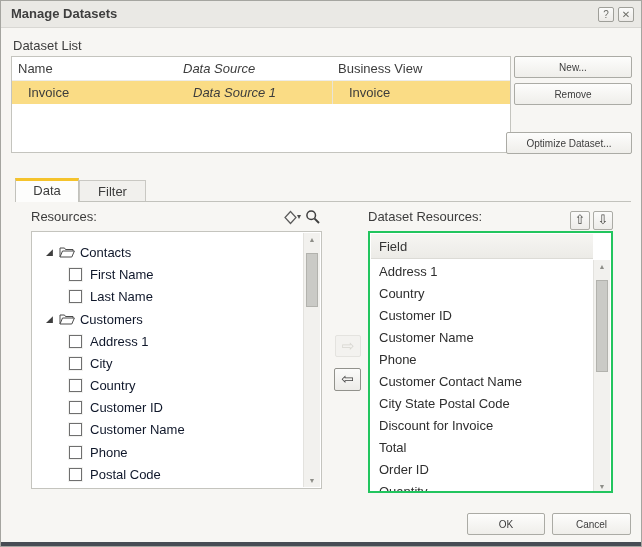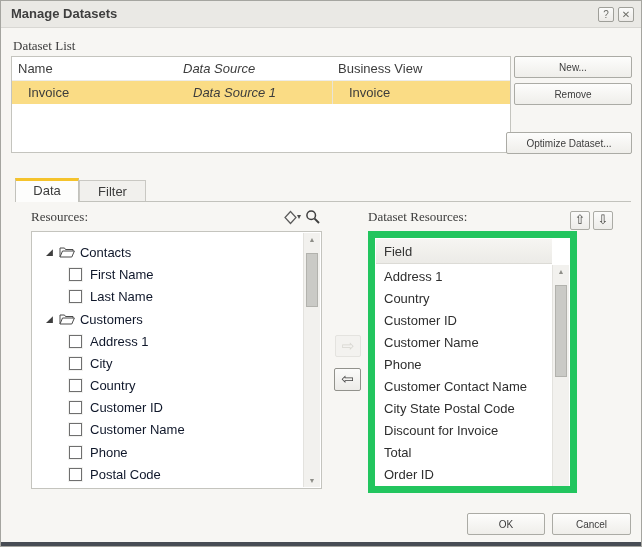--- a/index.html
+++ b/index.html
@@ -9,21 +9,21 @@
     background:#F7F6F3;border:1px solid #A5A5A0;overflow:hidden;
   }
   
   .titlebar{position:absolute;top:0;left:0;right:0;height:26px;background:#EAE9E5;border-bottom:1px solid #D8D7D3;}
   .title{position:absolute;left:10px;top:5px;font-weight:bold;color:#3e3e3e;}
   .tb-btn{position:absolute;top:6px;width:16px;height:15px;box-sizing:border-box;border:1px solid #9f9f99;border-radius:2px;
     background:linear-gradient(#fbfbfa,#eceae7);color:#6e6e68;font-size:10px;line-height:13px;text-align:center;cursor:default;}
   .tb-help{right:27px;}
   .tb-close{right:7px;}
   
-  .lbl{position:absolute;color:#3c3c3c;font-family:Liberation Serif, serif;}
+  .lbl{position:absolute;color:#3c3c3c;}
   
   .ds-table{position:absolute;left:10px;top:55px;width:500px;height:97px;box-sizing:border-box;background:#fff;border:1px solid #C4C4BE;}
   .ds-hrow{display:flex;height:23px;align-items:center;border-bottom:1px solid #EDECE8;}
   .ds-hcell{padding-left:6px;box-sizing:border-box;white-space:nowrap;}
   .c1{width:165px;}.c2{width:155px;font-style:italic;}.c3{flex:1;}
   .ds-row{display:flex;height:23px;align-items:center;background:#FADC85;}
   .ds-row .c3{border-left:1px solid #E8E4D8;height:100%;display:flex;align-items:center;}
   .ds-cell{padding-left:16px;box-sizing:border-box;white-space:nowrap;}
   
   .btn{position:absolute;box-sizing:border-box;border:1px solid #ABABA5;border-radius:2px;
@@ -64,21 +64,21 @@
   .sb-list .sb-thumb{top:20px;height:92px;}
   
   .mv{position:absolute;box-sizing:border-box;text-align:center;font-size:15px;line-height:20px;}
   .mv-add{left:334px;top:334px;width:26px;height:22px;color:#D7D6D0;background:#F3F2EF;border:1px solid #E4E3DF;border-radius:2px;}
   .mv-remove{left:333px;top:367px;width:27px;height:23px;color:#3f3f3f;background:linear-gradient(#FBFBFA,#ECEBE8);border:1px solid #92928C;border-radius:2px;}
   
   .updown{position:absolute;top:210px;width:20px;height:19px;box-sizing:border-box;border:1px solid #ABABA5;border-radius:2px;
     background:linear-gradient(#FBFBFA,#EDECE9);color:#4a4a46;font-size:13px;line-height:16px;text-align:center;}
   .ud-up{left:569px;}
   .ud-down{left:592px;}
-  .listbox{position:absolute;left:367px;top:230px;width:209px;height:262px;box-sizing:border-box;background:#fff;border:7px solid #22c55e;overflow:hidden;}
+  .listbox{position:absolute;left:367px;top:230px;width:245px;height:262px;box-sizing:border-box;background:#fff;border:2px solid #22c55e;overflow:hidden;}
   .list-header{position:absolute;left:1px;top:1px;right:18px;height:25px;box-sizing:border-box;padding-left:8px;
     background:linear-gradient(#F6F5F2,#ECEBE7);border-bottom:1px solid #DCDBD6;line-height:25px;color:#343434;}
   .lrow{position:absolute;left:1px;right:18px;height:22px;display:flex;align-items:center;padding-left:8px;color:#2e2e2e;white-space:nowrap;}
   
   .bottom-edge{position:absolute;left:0;right:0;bottom:0;height:4px;background:#474C54;}
 </style>
 </head>
 <body>
 
 <div class="dialog">

